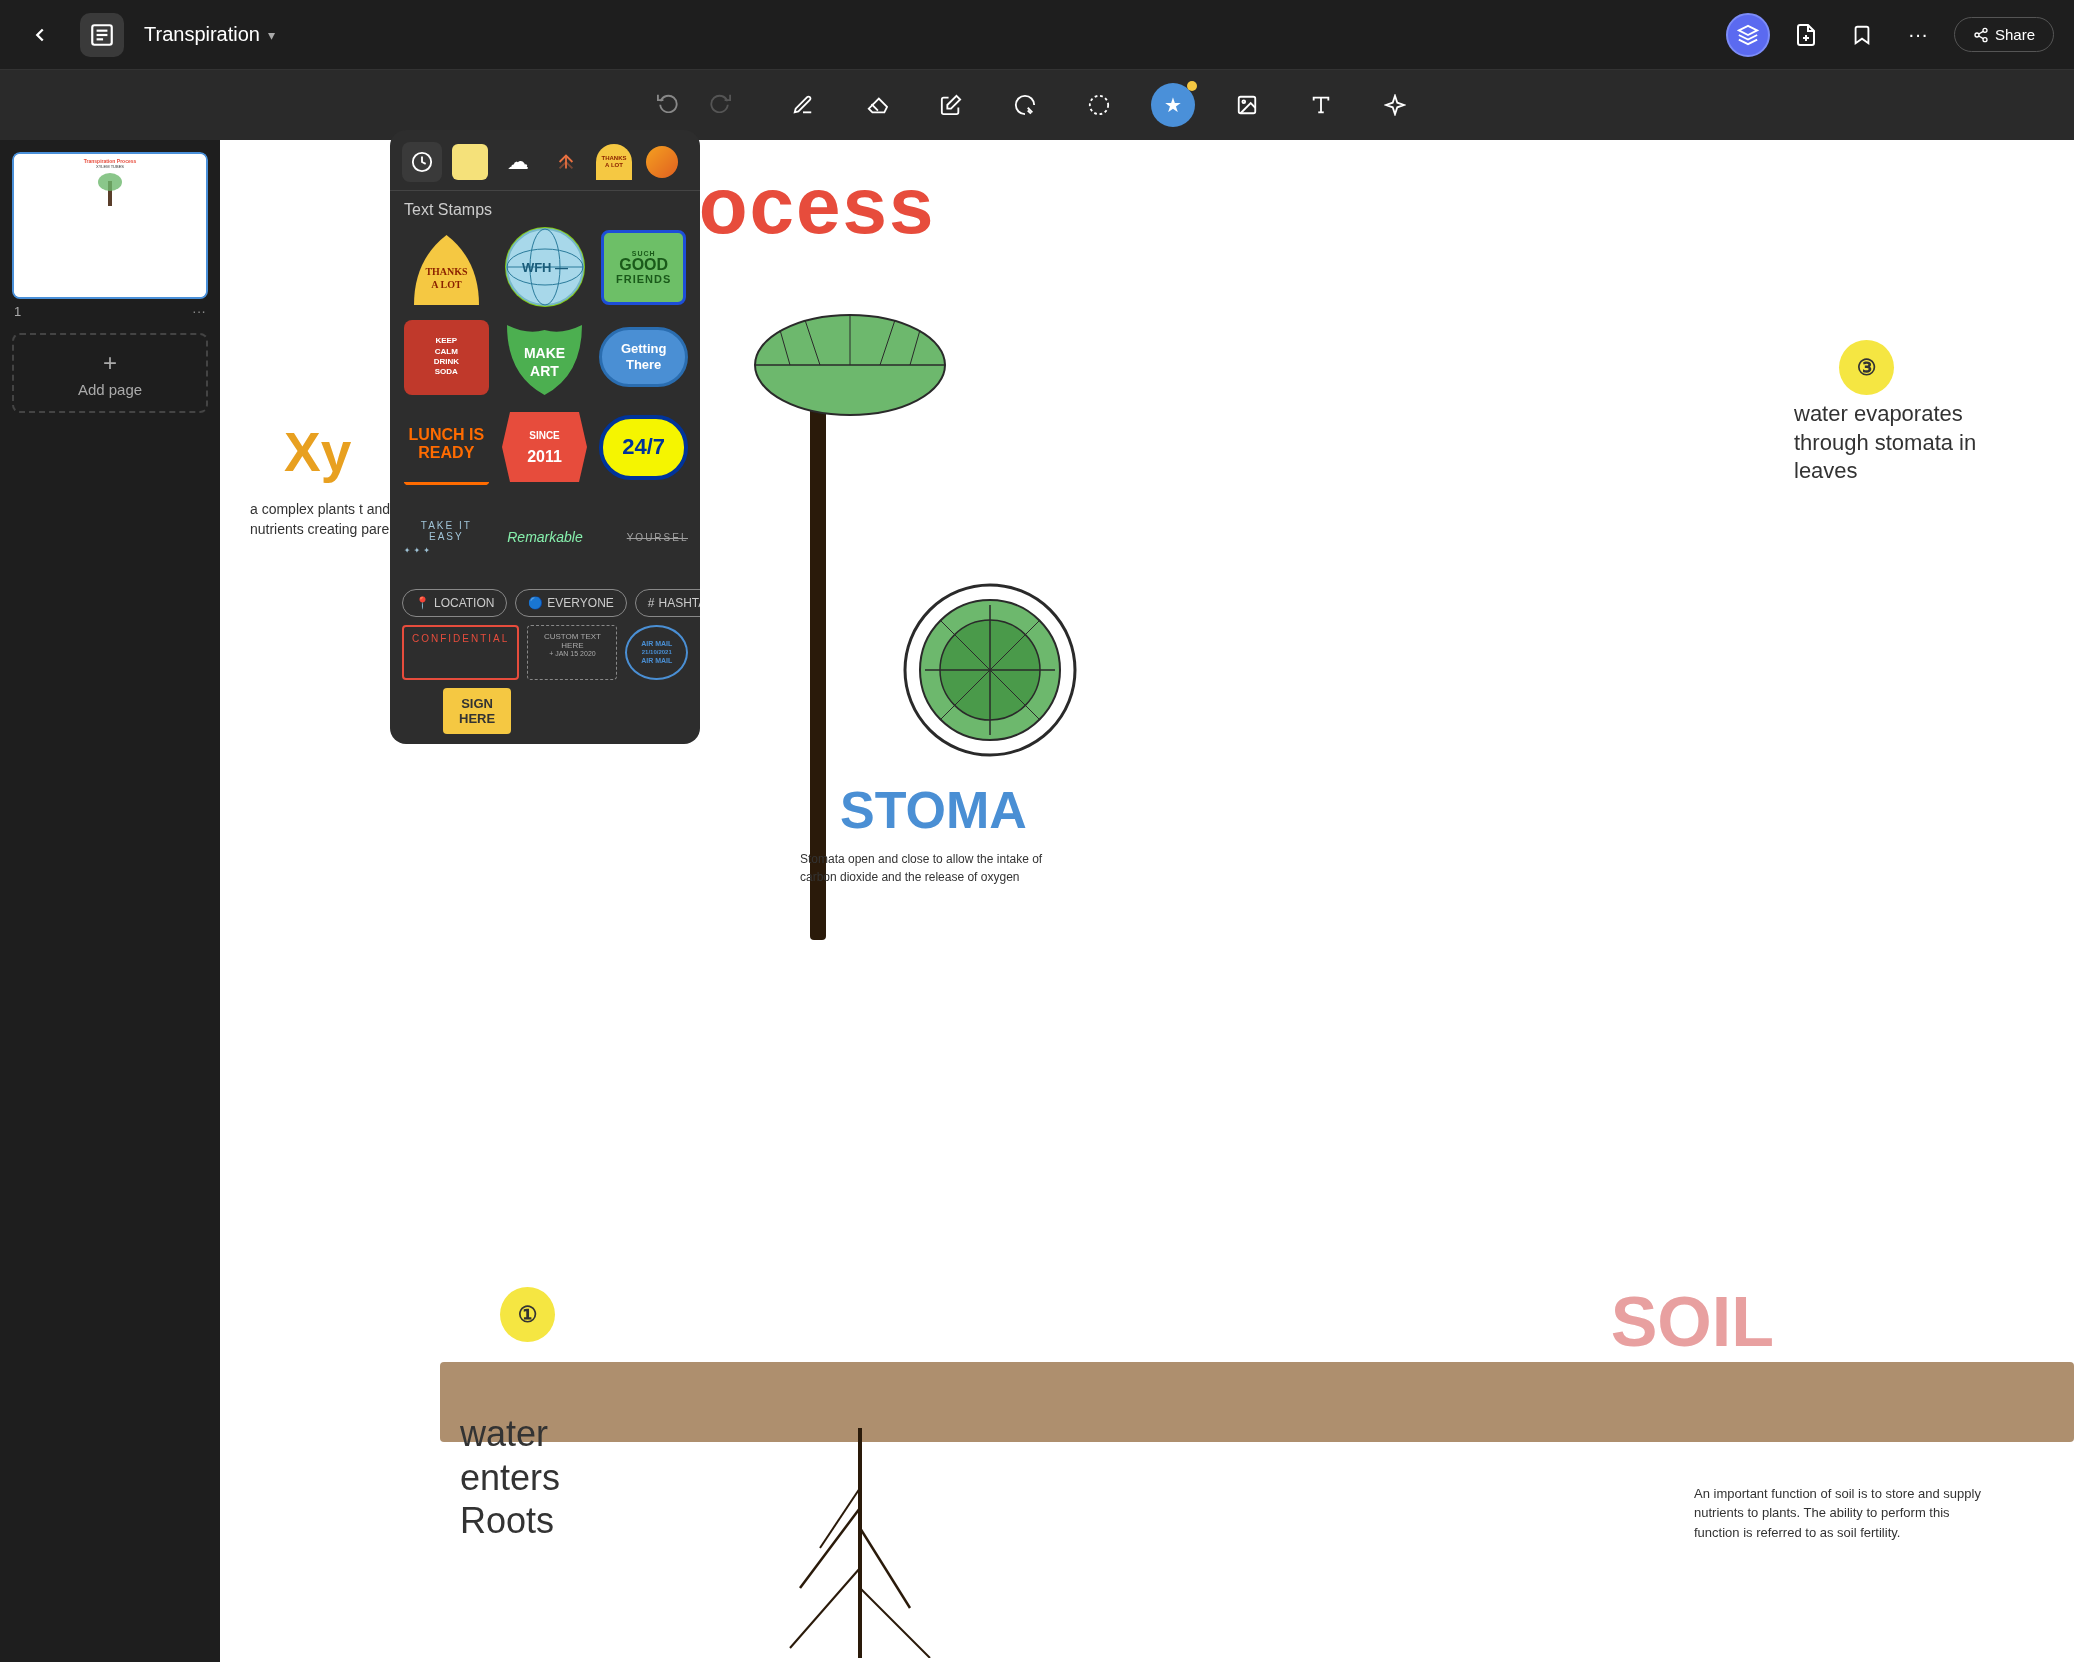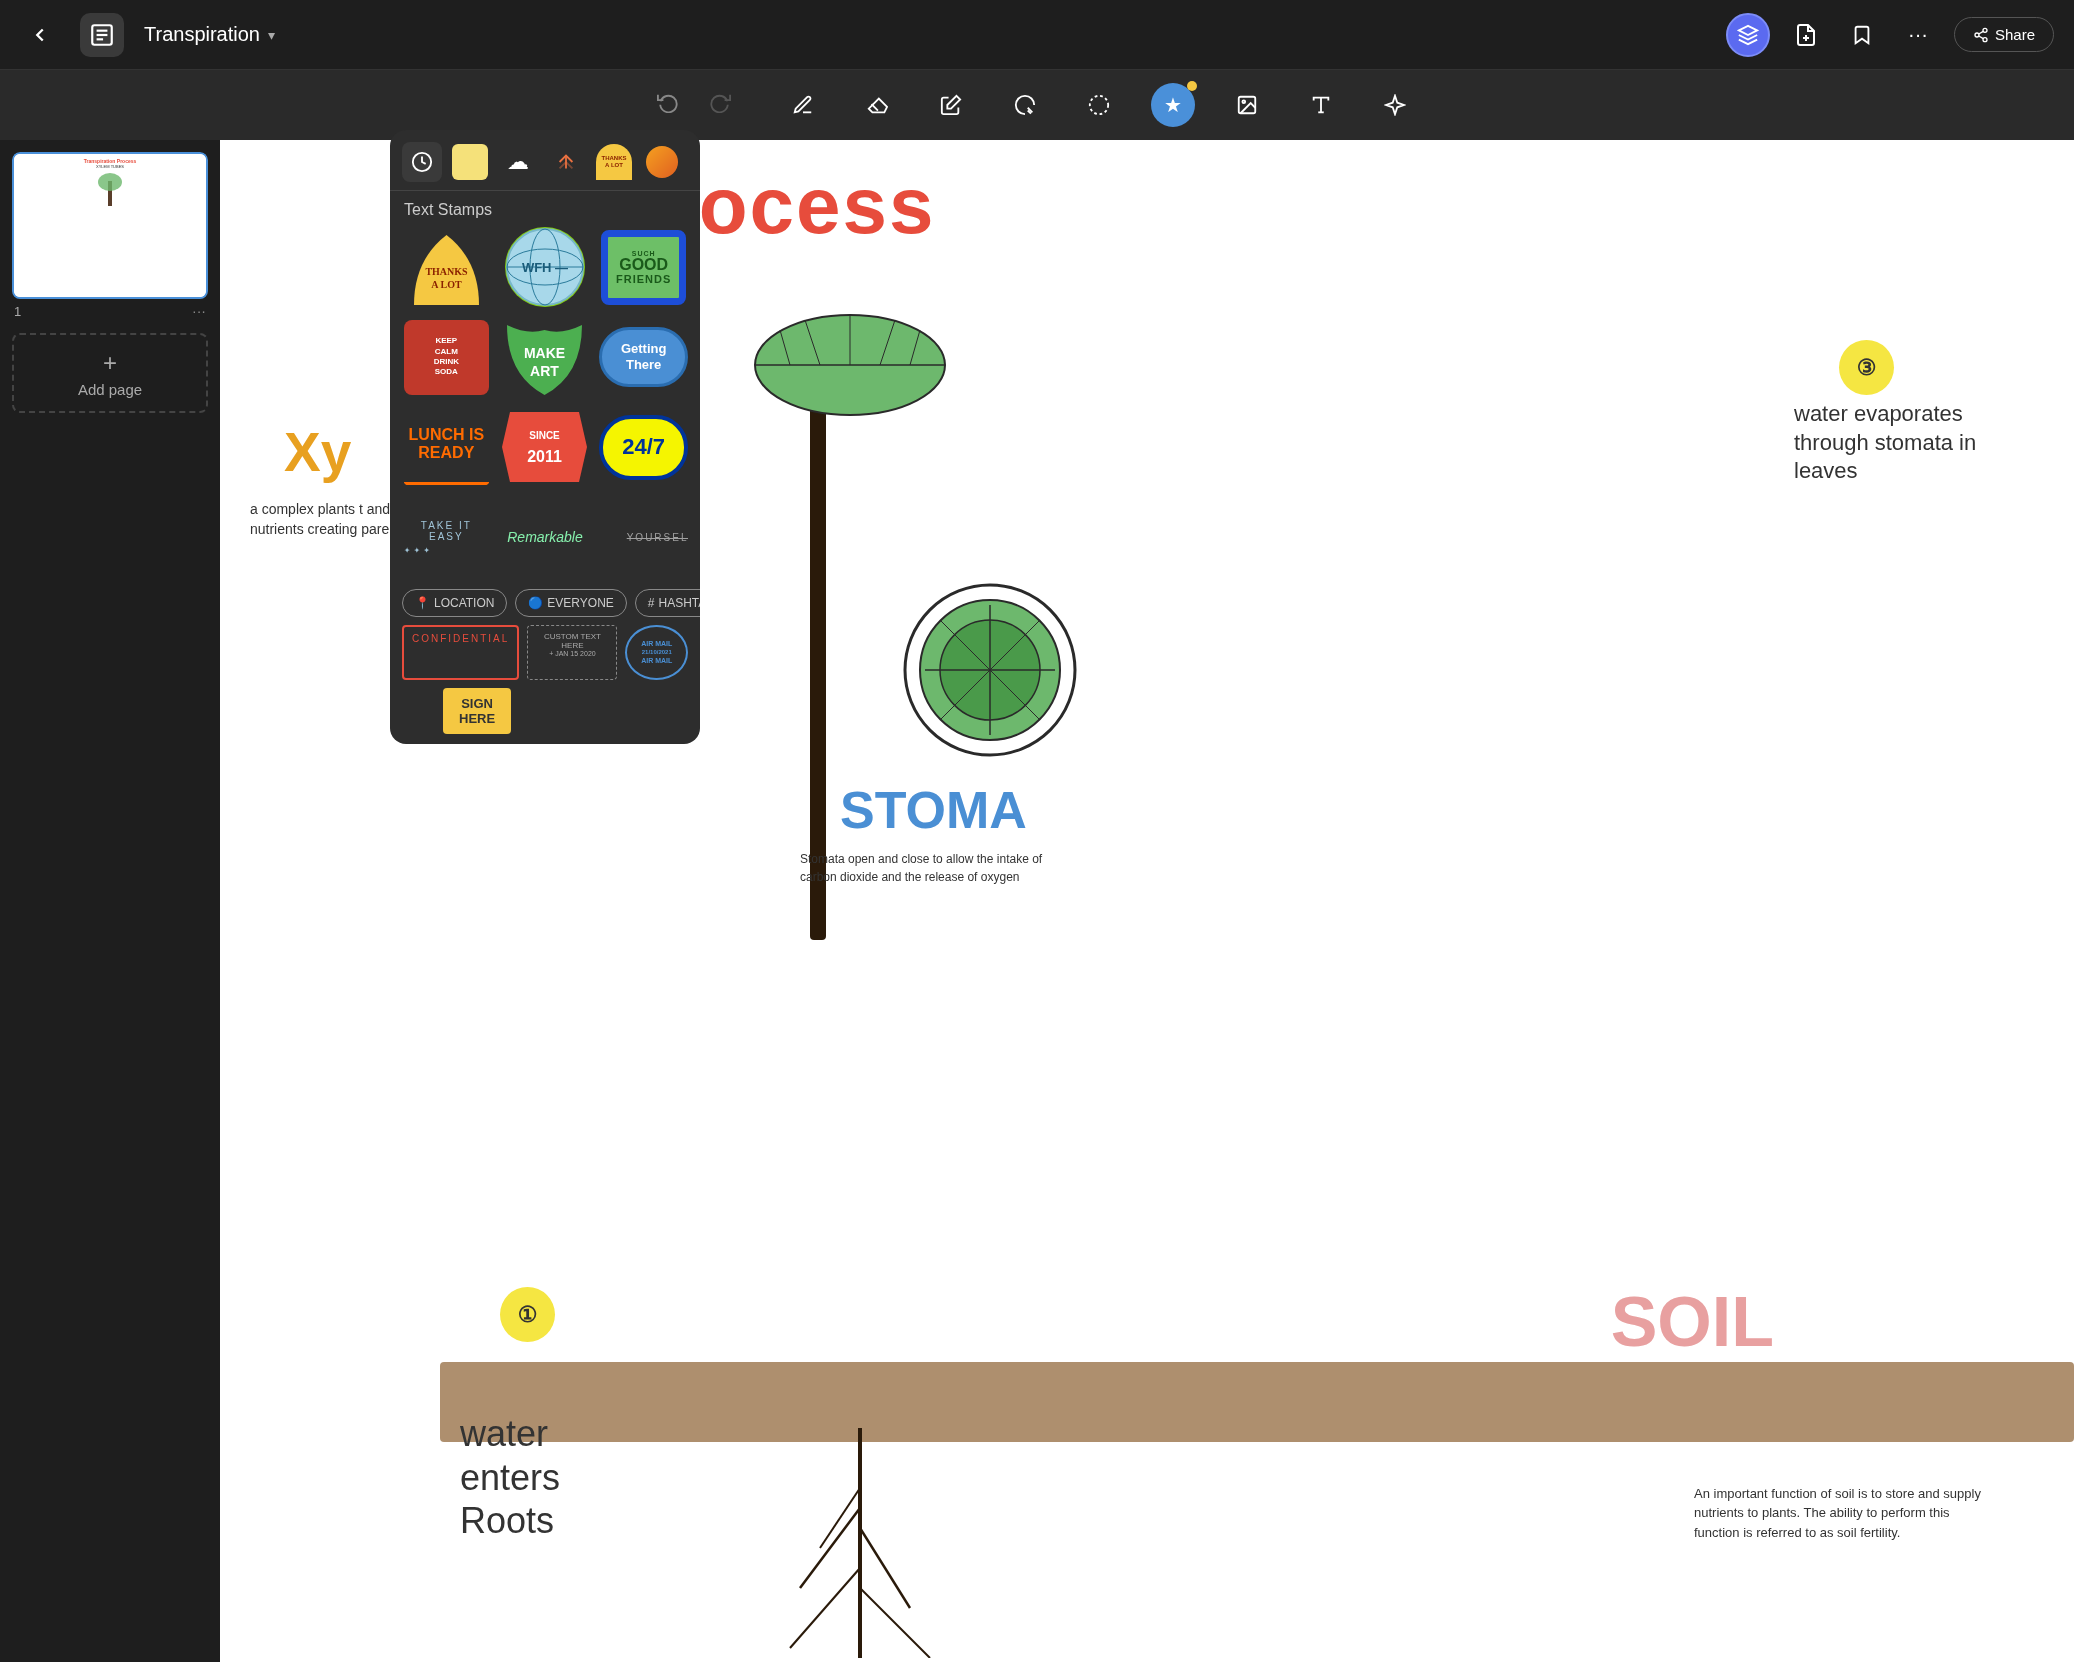--- a/index.html
+++ b/index.html
@@ -477,21 +477,21 @@
           <circle cx="40" cy="40" r="38" fill="#a8d8ea" stroke="#78b8ca" stroke-width="2"></circle>
           <ellipse cx="40" cy="40" rx="38" ry="18" fill="none" stroke="#2a7a9a" stroke-width="1"></ellipse>
           <ellipse cx="40" cy="40" rx="15" ry="38" fill="none" stroke="#2a7a9a" stroke-width="1"></ellipse>
           <line x1="2" y1="40" x2="78" y2="40" stroke="#2a7a9a" stroke-width="1"></line>
           <text x="40" y="45" text-anchor="middle" font-size="13" font-weight="900" fill="#1a5c7a" font-family="Arial">WFH —</text>
         </svg>
       </div>
     </div>
 
     <div class="sticker-item">
-      <div style="width:85px;height:75px;background:#6dbf67;border:7px solid #1d4ed8;border-radius:8px;display:flex;flex-direction:column;align-items:center;justify-content:center;padding:4px;">
+      <div style="width:85px;height:75px;background:#6dbf67;border:3px solid #1d4ed8;border-radius:8px;display:flex;flex-direction:column;align-items:center;justify-content:center;padding:4px;">
         <div style="font-size:7px;font-weight:600;color:#1a5a1a;letter-spacing:1px;">SUCH</div>
         <div style="font-size:16px;font-weight:900;color:#1a5a1a;line-height:1;">GOOD</div>
         <div style="font-size:11px;font-weight:700;color:#1a5a1a;letter-spacing:1px;">FRIENDS</div>
       </div>
     </div>
 
     <div class="sticker-item">
       <div style="width:85px;height:75px;background:#c0392b;border-radius:8px;display:flex;flex-direction:column;align-items:center;justify-content:center;padding:4px;">
         <div style="font-size:8px;font-weight:700;color:white;text-align:center;line-height:1.3;">KEEP<br>CALM<br>DRINK<br>SODA</div>
       </div>

